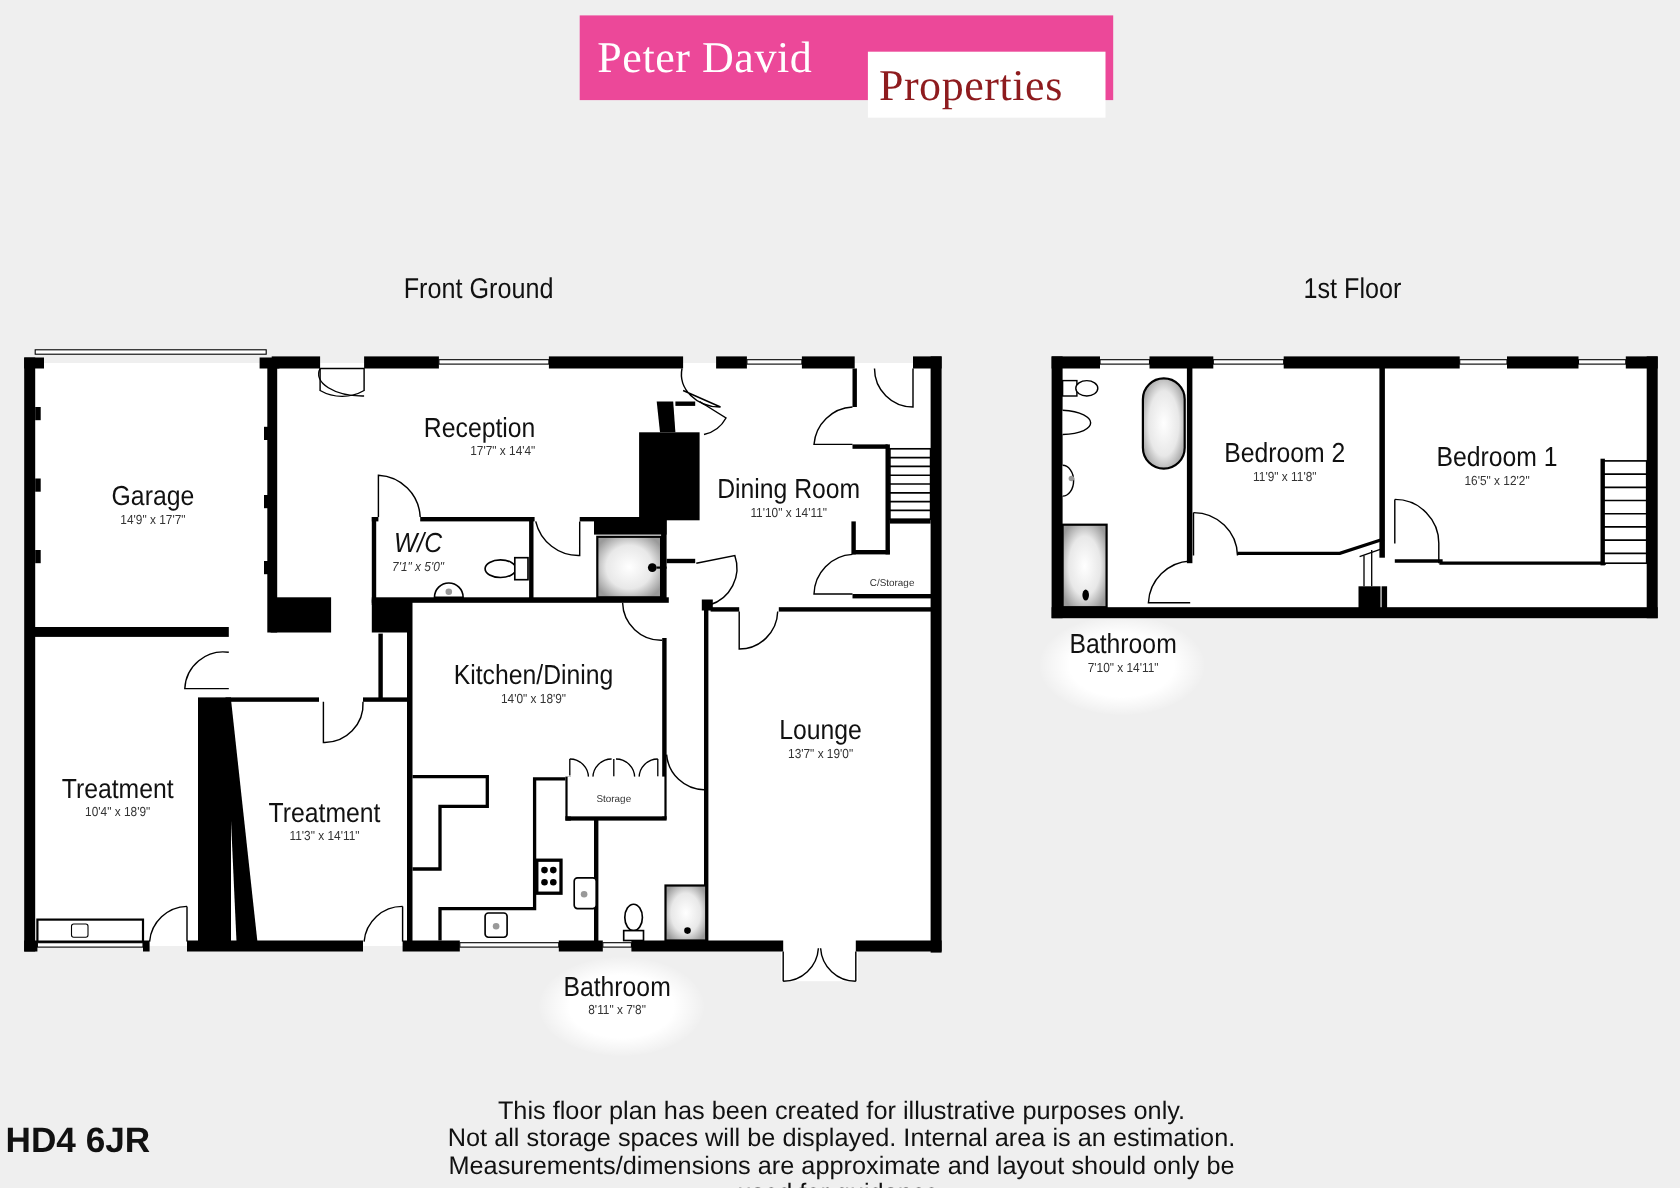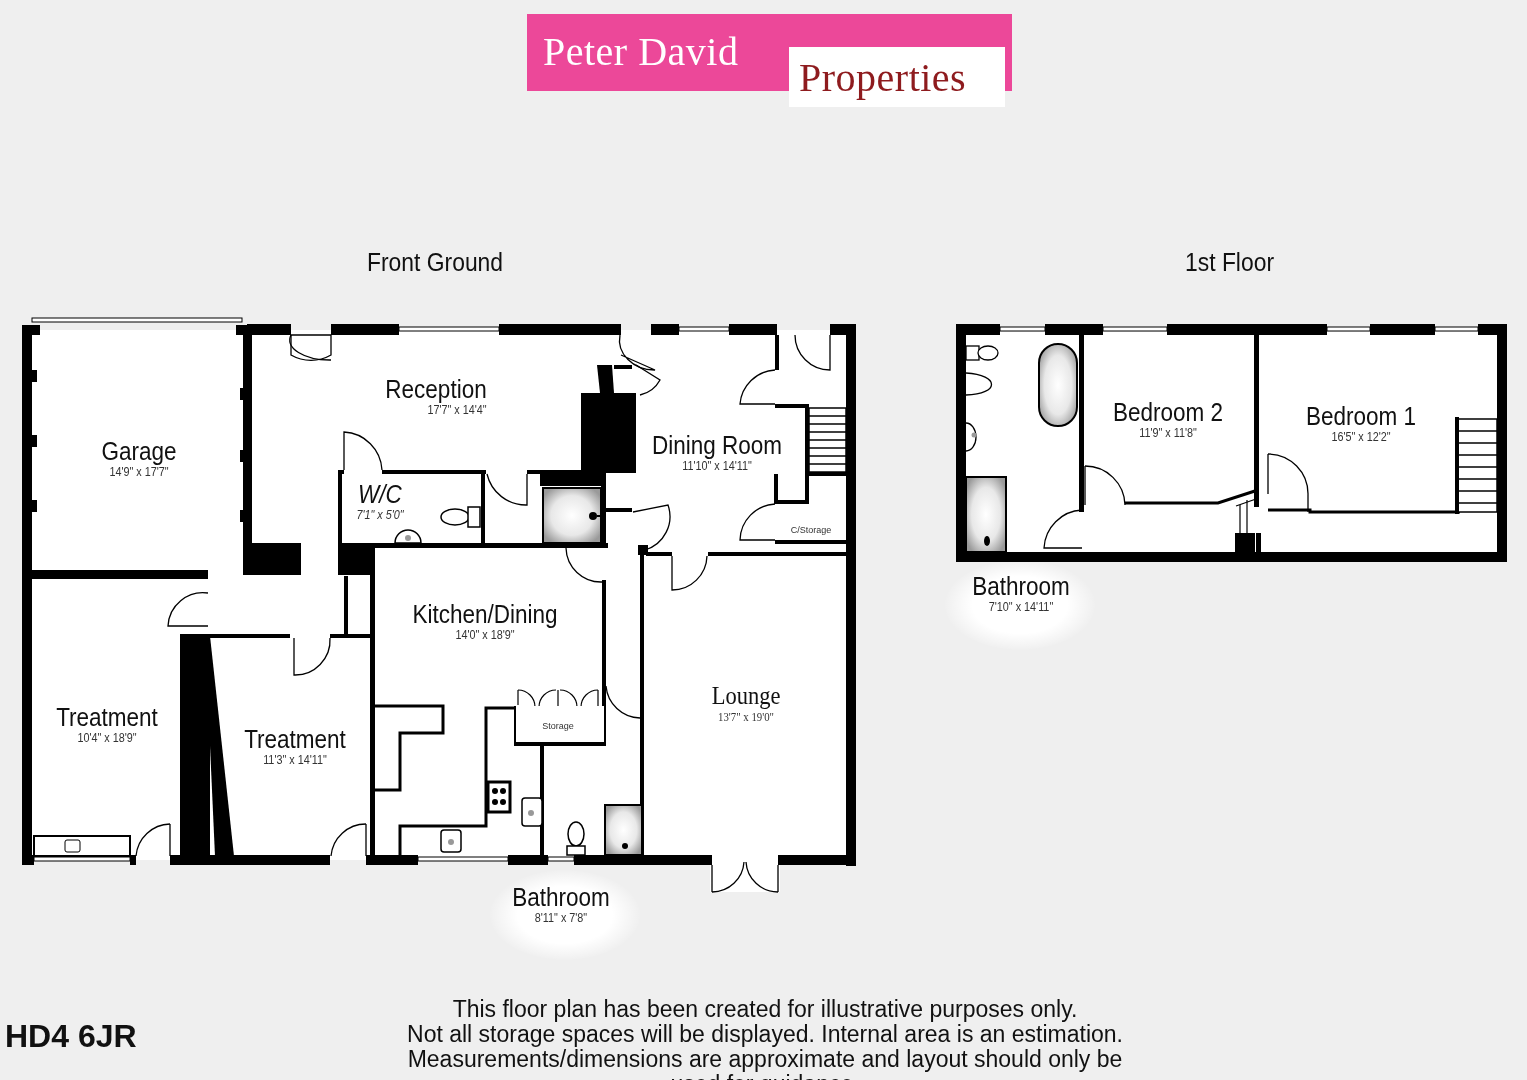--- a/index.html
+++ b/index.html
@@ -326,21 +326,21 @@
   <span class="d">14'0" x 18'9"</span>
 </div>
 <div class="rlabel" style="left:107px; top:704px;">
   <span class="n">Treatment</span>
   <span class="d">10'4" x 18'9"</span>
 </div>
 <div class="rlabel" style="left:295px; top:726px;">
   <span class="n">Treatment</span>
   <span class="d">11'3" x 14'11"</span>
 </div>
-<div class="rlabel" style="left:746px; top:683px;font-family:Liberation Serif, serif;">
+<div class="rlabel" style="left:746px; top:651px;">
   <span class="n">Lounge</span>
   <span class="d">13'7" x 19'0"</span>
 </div>
 <div class="rlabel" style="left:561px; top:884px;">
   <span class="n">Bathroom</span>
   <span class="d">8'11" x 7'8"</span>
 </div>
 <div class="small-label" style="left:811px; top:525px;">C/Storage</div>
 <div class="small-label" style="left:558px; top:721px;">Storage</div>
 

